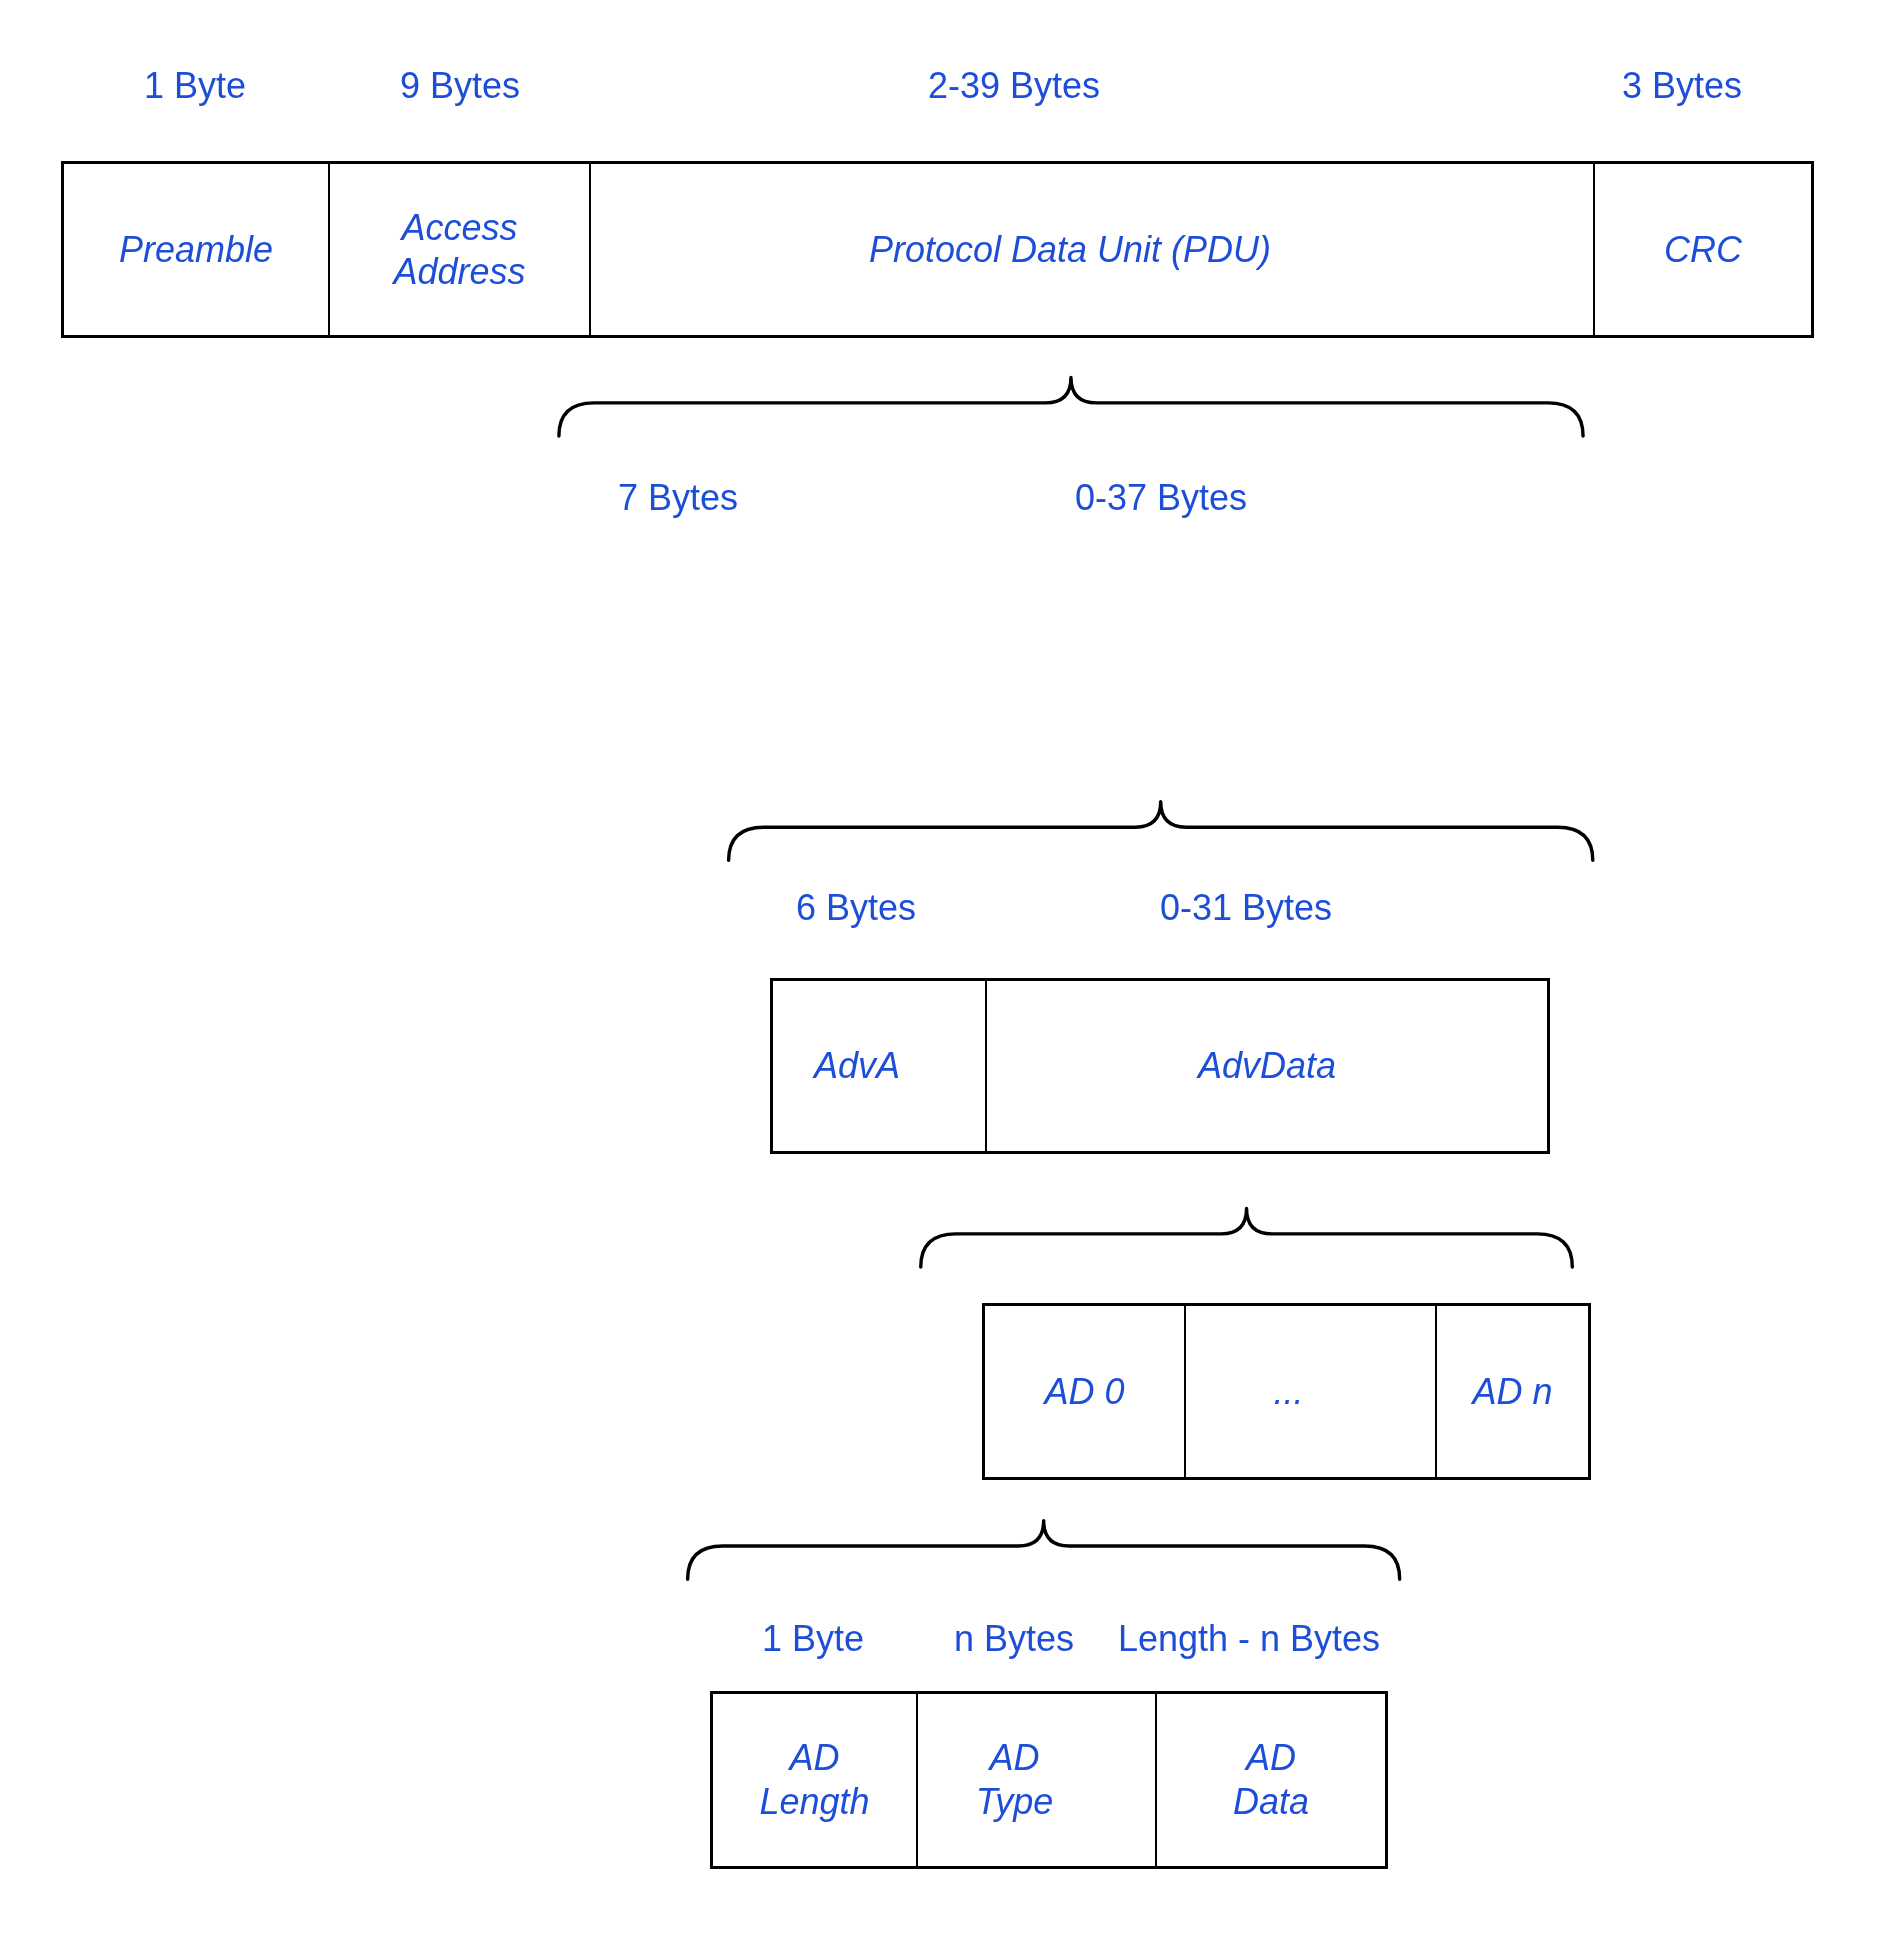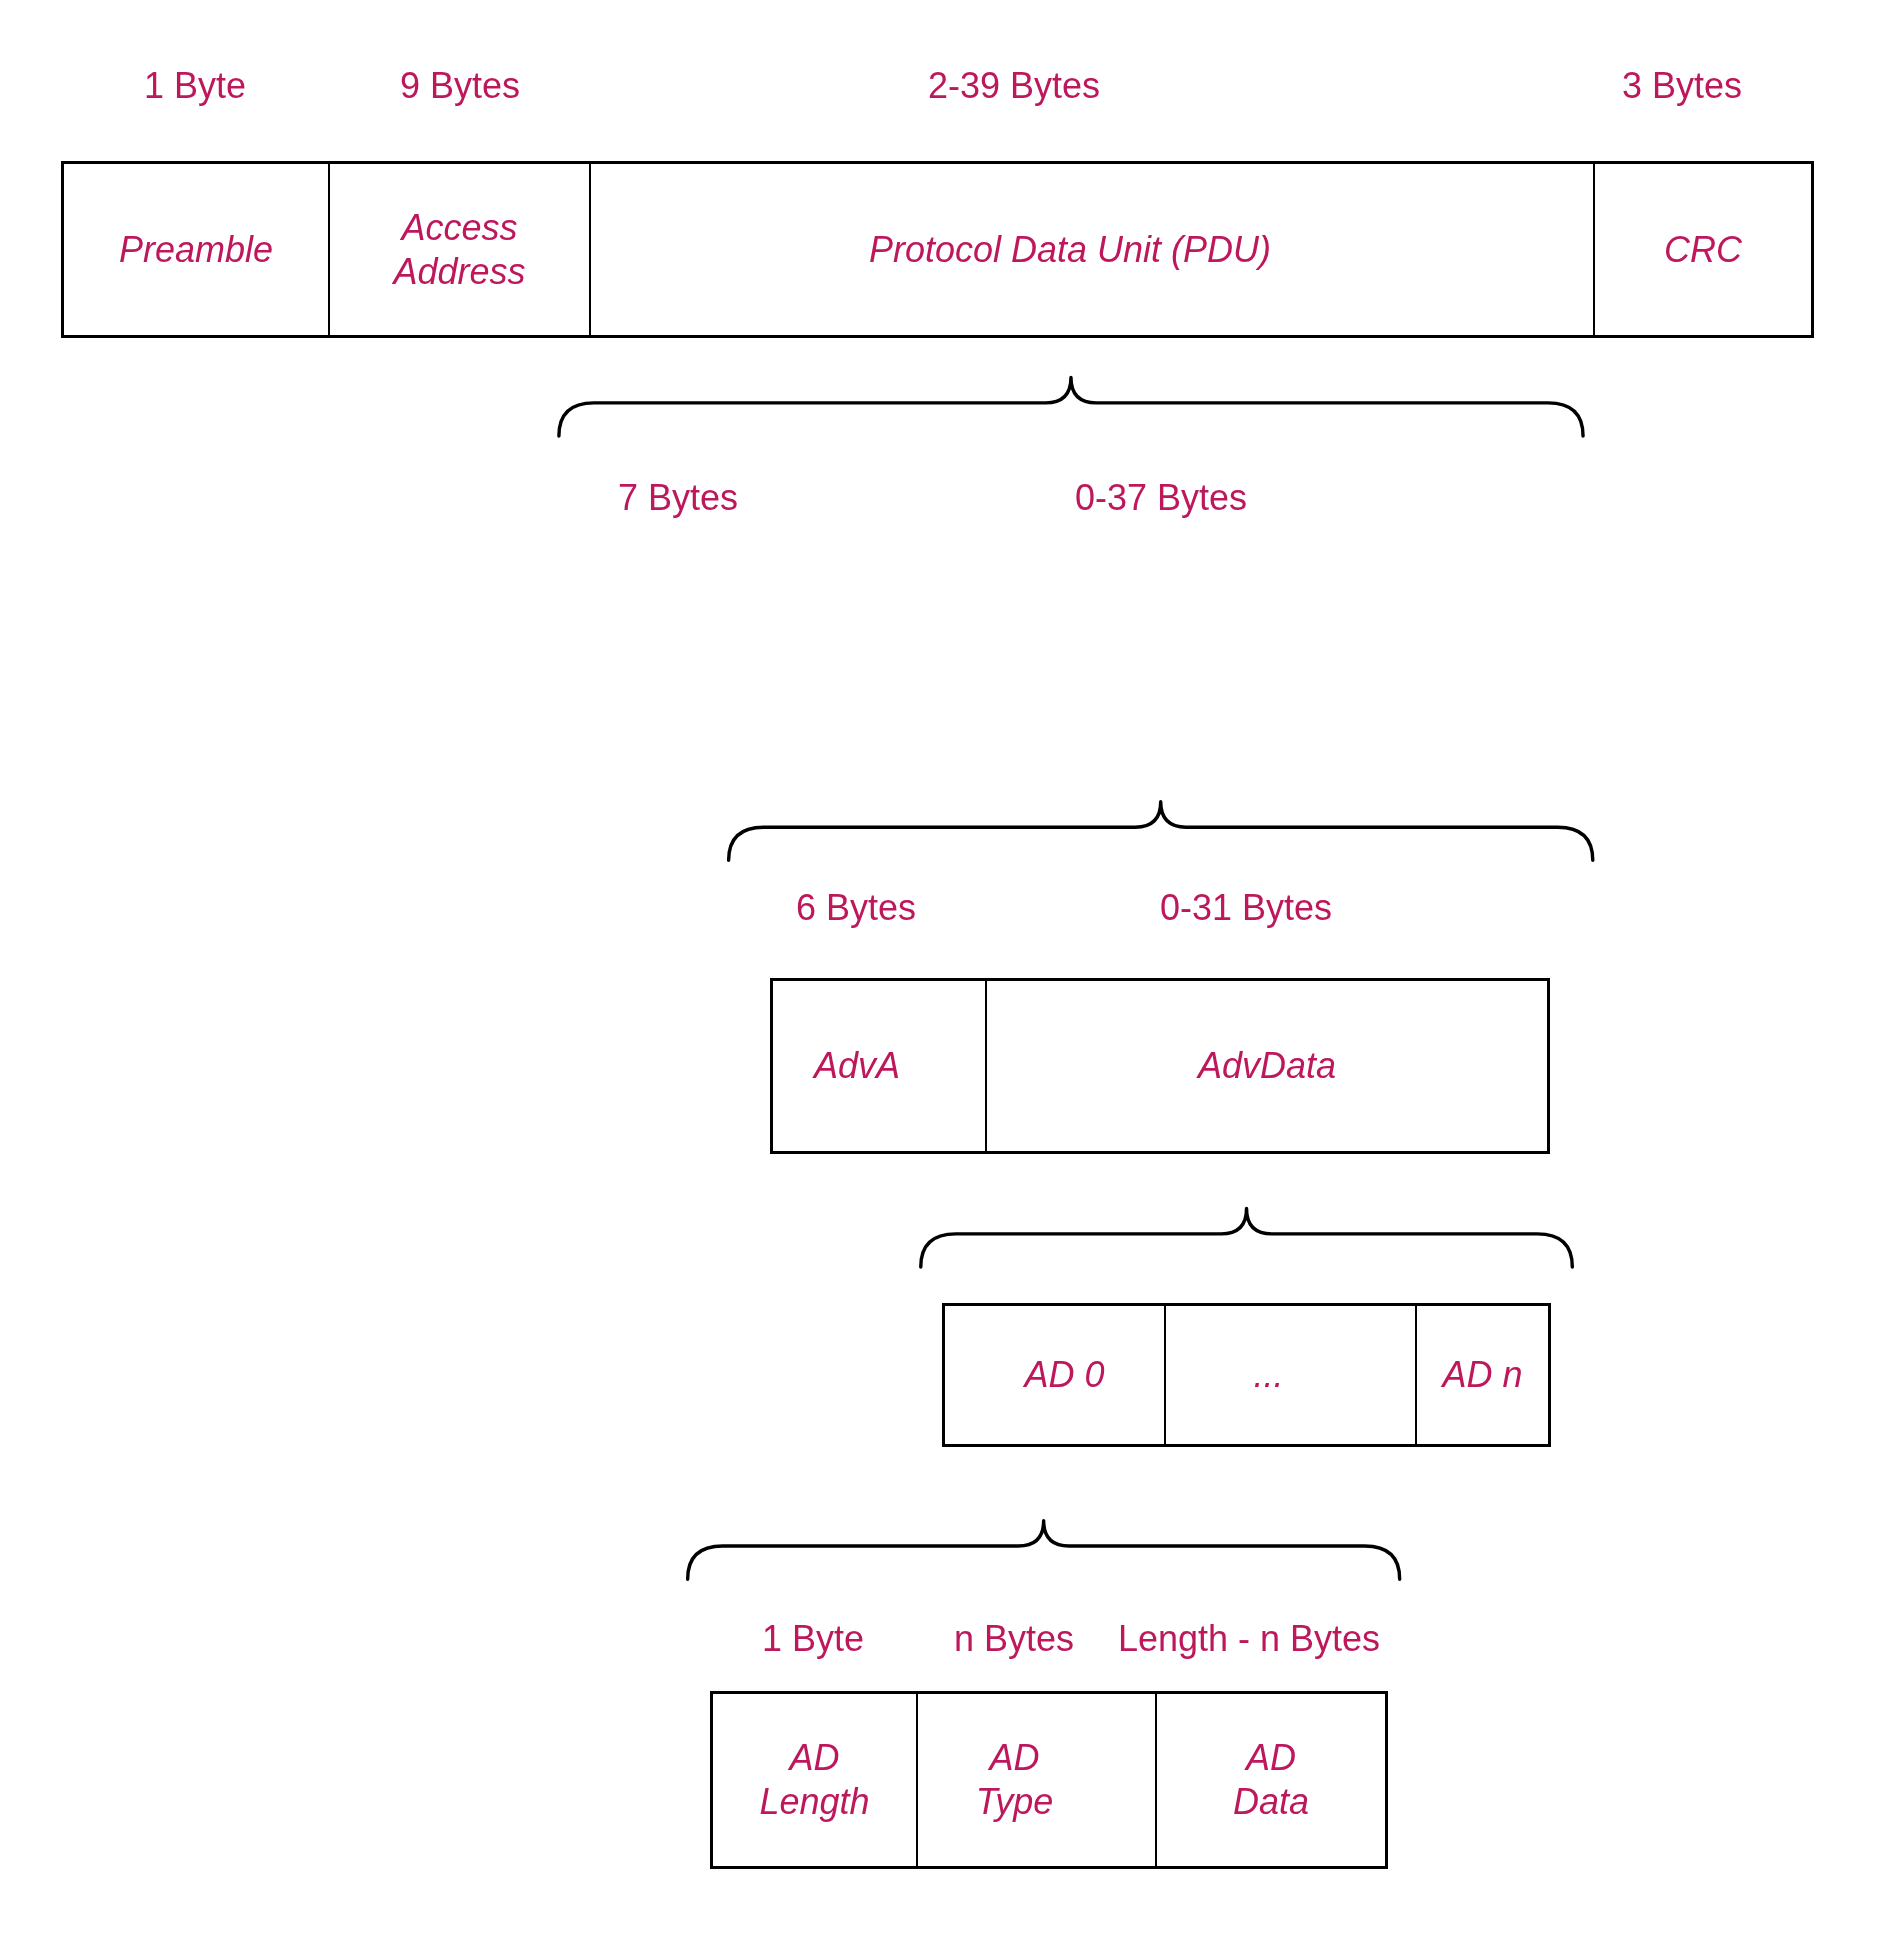--- a/index.html
+++ b/index.html
@@ -7,21 +7,21 @@
     padding: 0;
     background: #ffffff;
   }
   #canvas {
     position: relative;
     width: 1902px;
     height: 1946px;
     background: #ffffff;
     font-family: "Liberation Sans", sans-serif;
     font-size: 36px;
-    color: #be185d;
+    color: #1d4ed8;
     overflow: hidden;
   }
   .size-label {
     position: absolute;
     transform: translateX(-50%);
     white-space: nowrap;
     line-height: 44px;
     text-align: center;
   }
   .row {
@@ -84,21 +84,21 @@
 
 
   <div class="size-label" style="left:856px; top:886px;">6 Bytes</div>
   <div class="size-label" style="left:1246px; top:886px;">0-31 Bytes</div>
 
   <div class="row" style="left:770px; top:978px; width:780px; height:176px;">
     <div class="cell" style="width:168px;">AdvA</div>
     <div class="cell fill">AdvData</div>
   </div>
 
-  <div class="row" style="left:942px; top:1303px; width:609px; height:144px;padding-left:20px;">
+  <div class="row" style="left:982px; top:1303px; width:609px; height:177px;">
     <div class="cell" style="width:199px;">AD 0</div>
     <div class="cell" style="width:207px;">...</div>
     <div class="cell fill">AD n</div>
   </div>
 
   <div class="size-label" style="left:813px; top:1617px;">1 Byte</div>
   <div class="size-label" style="left:1014px; top:1617px;">n Bytes</div>
   <div class="size-label" style="left:1249px; top:1617px;text-align:right;">Length - n Bytes</div>
 
   <div class="row" style="left:710px; top:1691px; width:678px; height:178px;">

